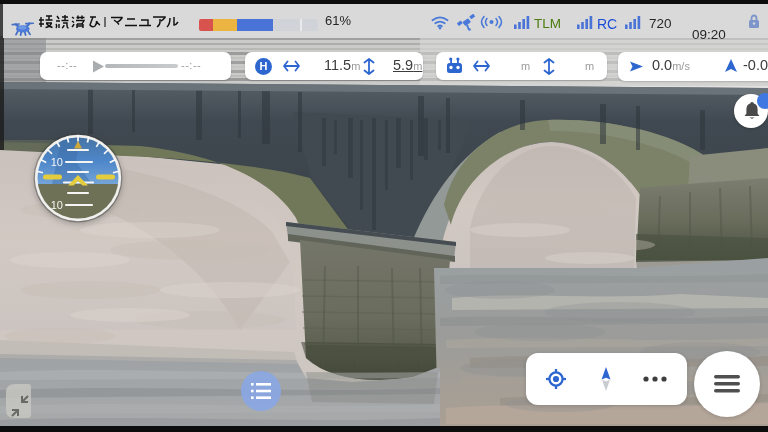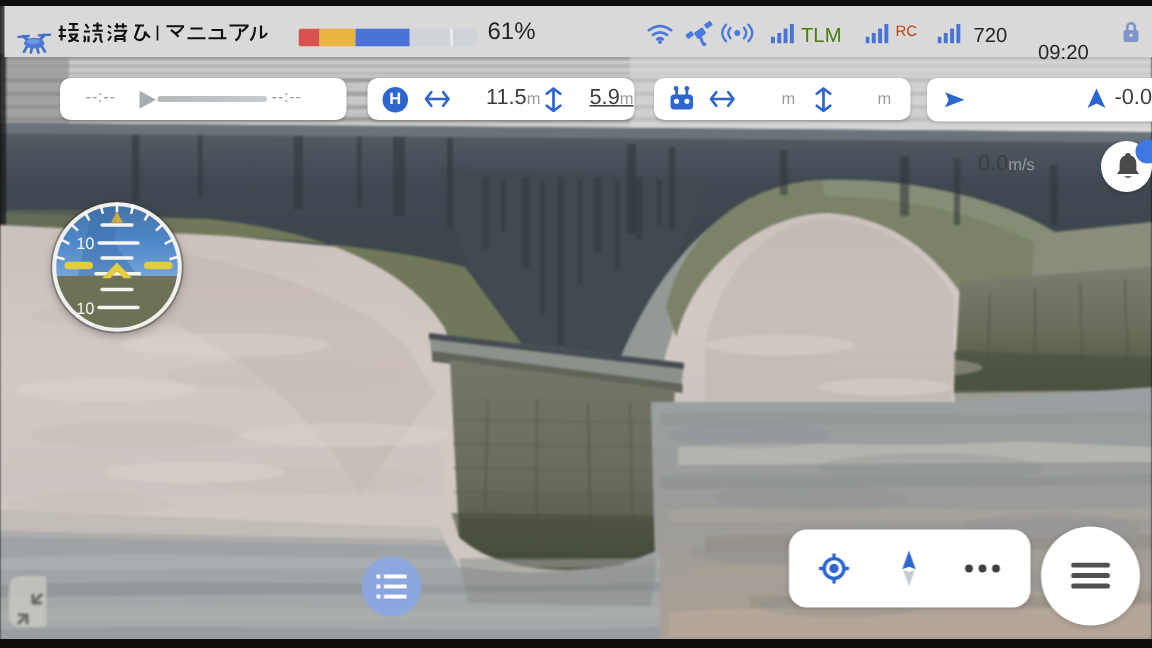--- a/index.html
+++ b/index.html
@@ -270,21 +270,21 @@
           </g>
     </g>
   </svg>
 
   <div class="abs" style="left:196px;top:15px;width:119px;height:12px;background:#d0d4d8;border-radius:2px;overflow:hidden;">
     <div class="abs" style="left:0;top:0;width:14px;height:12px;background:#d9534e;"></div>
     <div class="abs" style="left:14px;top:0;width:24px;height:12px;background:#ecb440;"></div>
     <div class="abs" style="left:38px;top:0;width:36px;height:12px;background:#4a73d8;"></div>
     <div class="abs" style="left:101px;top:0;width:1.5px;height:12px;background:#e8eaec;"></div>
   </div>
-  <div class="abs" style="left:322px;top:9px;font-size:16px;color:#262626;">61%</div>
+  <div class="abs" style="left:322px;top:9px;font-size:13px;color:#262626;">61%</div>
 
   <svg class="abs" style="left:427px;top:10px;" width="20" height="16" viewBox="0 0 20 16">
     <g fill="none" stroke="#4a79da" stroke-width="1.8" stroke-linecap="round">
       <path d="M2.5,6.2 Q10,0.5 17.5,6.2"></path>
       <path d="M5.3,9.3 Q10,5.8 14.7,9.3"></path>
       <path d="M8.1,12.2 Q10,10.8 11.9,12.2"></path>
     </g>
     <circle cx="10" cy="14" r="1.4" fill="#4a79da"></circle>
   </svg>
   <svg class="abs" style="left:453px;top:10px;" width="20" height="17" viewBox="0 0 20 17">
@@ -316,21 +316,21 @@
   </svg>
   <div class="abs" style="left:531px;top:11.5px;font-size:13.5px;color:#4d7c0f;">TLM</div>
   <svg class="abs" style="left:574px;top:12px;" width="16" height="13" viewBox="0 0 16 13">
     <g fill="#4a73d8">
       <rect x="0" y="8.5" width="2.6" height="4.5"></rect>
           <rect x="4.2" y="6" width="2.6" height="7"></rect>
       <rect x="8.4" y="3" width="2.6" height="10"></rect>
           <rect x="12.6" y="0" width="2.6" height="13"></rect>
     </g>
   </svg>
-  <div class="abs" style="left:594px;top:11.5px;font-size:10px;color:#c2410c;">RC</div>
+  <div class="abs" style="left:594px;top:11.5px;font-size:14px;color:#1d4ed8;">RC</div>
   <svg class="abs" style="left:622px;top:12px;" width="16" height="13" viewBox="0 0 16 13">
     <g fill="#4a73d8">
       <rect x="0" y="8.5" width="2.6" height="4.5"></rect>
           <rect x="4.2" y="6" width="2.6" height="7"></rect>
       <rect x="8.4" y="3" width="2.6" height="10"></rect>
           <rect x="12.6" y="0" width="2.6" height="13"></rect>
     </g>
   </svg>
   <div class="abs" style="left:646px;top:11.5px;font-size:13.5px;color:#262626;">720</div>
   <div class="abs" style="left:689px;top:23px;font-size:13.5px;color:#262626;">09:20</div>
@@ -381,21 +381,21 @@
   <svg class="abs" style="left:107px;top:5.5px;" width="12" height="17" viewBox="0 0 12 17">
     <path d="M1.5,4.5 L6,1 L10.5,4.5 M1.5,12.5 L6,16 L10.5,12.5 M6,1.5 L6,15.5" stroke="#2e66d0" stroke-width="1.8" fill="none" stroke-linecap="round" stroke-linejoin="round"></path>
   </svg>
   <div class="abs" style="left:149px;top:8px;font-size:11px;color:#9b9b9b;">m</div>
 </div>
 
 <div class="abs" style="left:618px;top:52px;width:160px;height:29px;background:#fff;border-radius:7px;box-shadow:0 1px 2px rgba(0,0,0,0.18);">
   <svg class="abs" style="left:11px;top:7px;" width="15" height="15" viewBox="0 0 15 15">
     <path d="M1,2.5 L14,7.5 L1,12.5 L3.5,7.5 Z" fill="#2e66d0"></path>
   </svg>
-  <div class="abs" style="left:34px;top:5px;font-size:14.5px;color:#3c3c3c;margin-top:44px;">0.0<span style="font-size:11px;color:#9b9b9b;">m/s</span></div>
+  <div class="abs" style="left:34px;top:5px;font-size:14.5px;color:#3c3c3c;">0.0<span style="font-size:11px;color:#9b9b9b;">m/s</span></div>
   <svg class="abs" style="left:106px;top:6px;" width="14" height="16" viewBox="0 0 14 16">
     <path d="M7,1 L13,14 L7,11 L1,14 Z" fill="#2e66d0"></path>
   </svg>
   <div class="abs" style="left:125px;top:5px;font-size:14.5px;color:#3c3c3c;">-0.0</div>
 </div>
 
 <svg class="abs" style="left:32px;top:132px;filter:drop-shadow(0 2px 3px rgba(40,40,40,0.35));" width="92" height="92" viewBox="0 0 92 92">
   <defs>
     <clipPath id="adiclip">
           <circle cx="46" cy="46" r="40.5"></circle>

